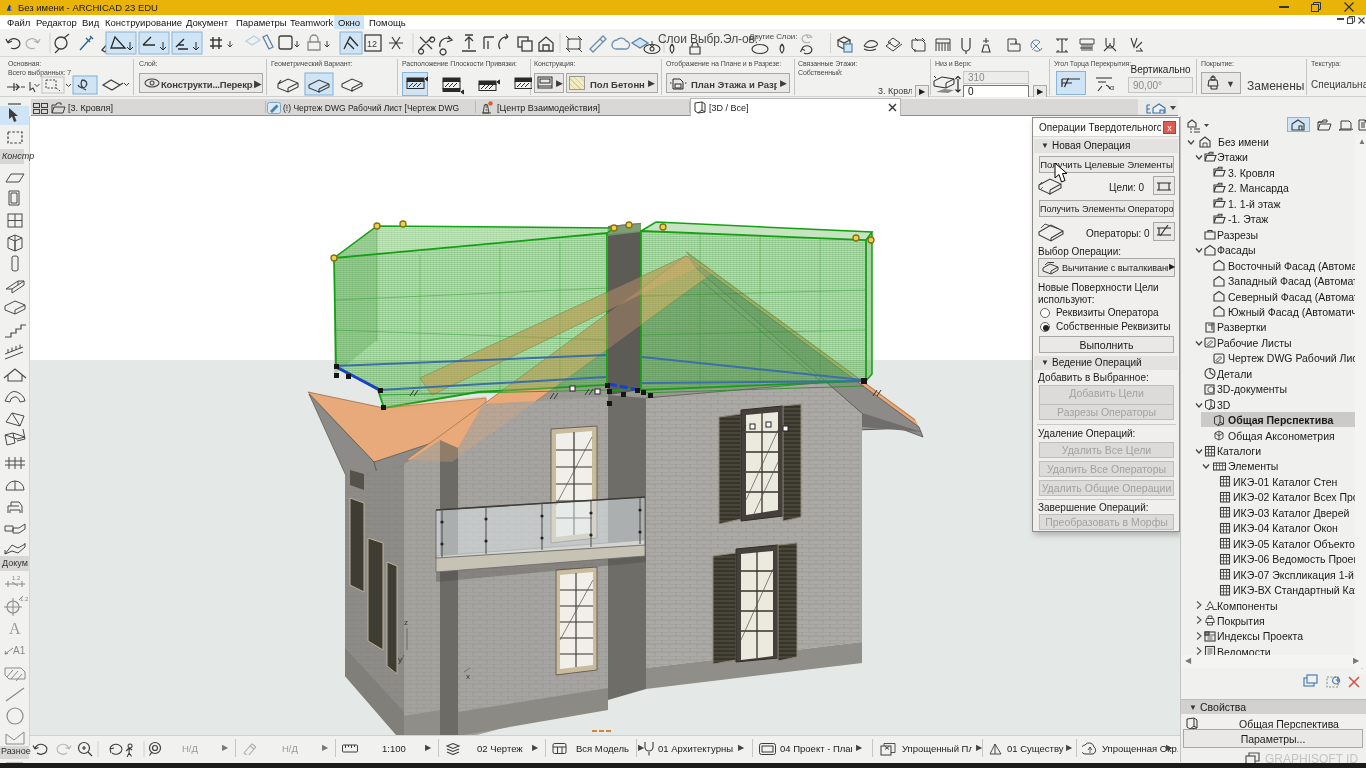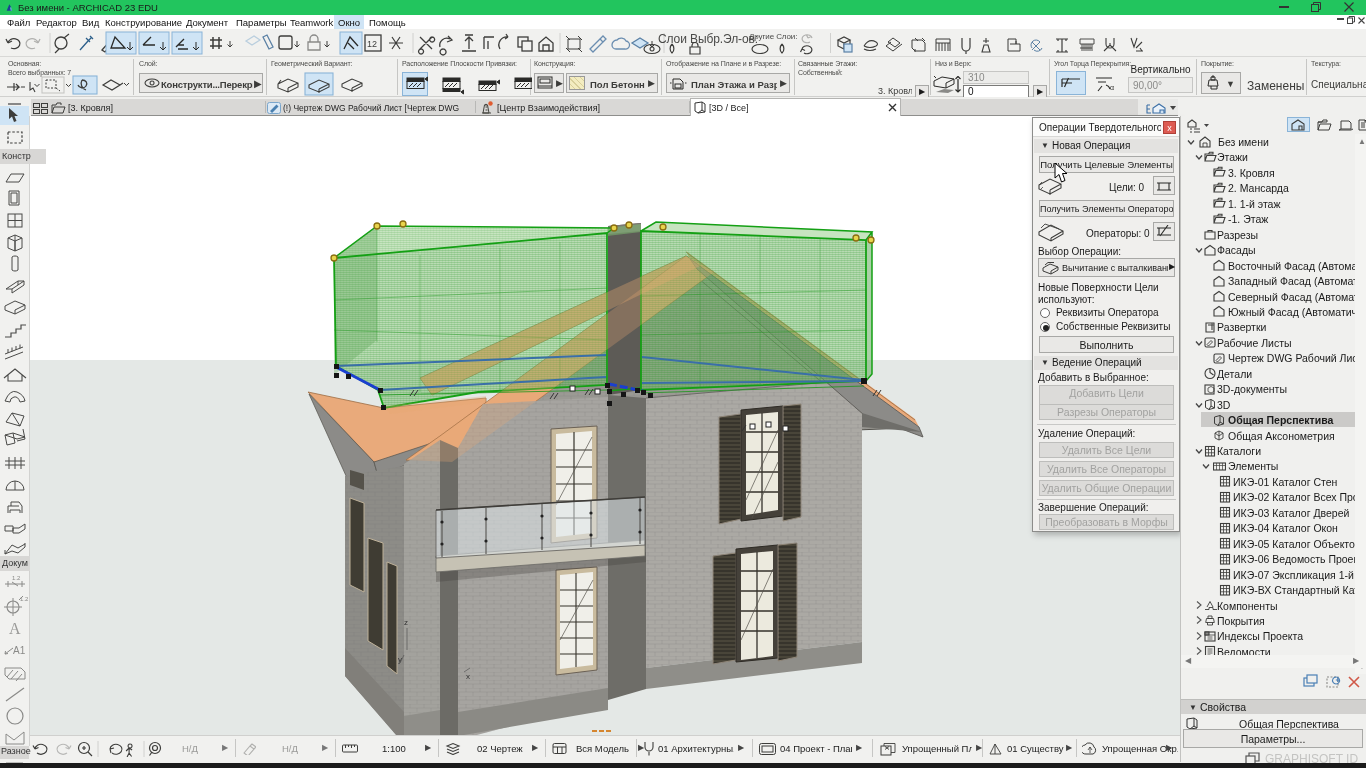--- a/index.html
+++ b/index.html
@@ -6,21 +6,21 @@
 #root{position:absolute;left:0;top:0;width:1366px;height:768px;}
 .abs{position:absolute;}
 .cap{font-size:7px;color:#4a4a48;letter-spacing:-0.1px;white-space:nowrap;}
 .sep{position:absolute;width:1px;background:#c6c6c4;}
 .btn{position:absolute;background:#e9e8e6;border:1px solid #a8a8a6;font-size:10px;color:#1a1a1a;text-align:center;white-space:nowrap;overflow:hidden;}
 .ib{position:absolute;font-size:13px;color:#3c3c3a;}
 </style></head>
 <body>
 <div id="root">
 
-<div class="abs" style="left:0;top:0;width:1366px;height:15px;background:#22c55e;">
+<div class="abs" style="left:0;top:0;width:1366px;height:15px;background:#eab308;">
   <svg class="abs" style="left:6px;top:3px" width="8" height="9" viewBox="0 0 12 12">
         <polygon points="1,11 5,1 8,6 6,6 9,11" fill="#1c3f94"></polygon>
         <polygon points="6,6 8,6 9,11 7,11" fill="#6fa8dc"></polygon>
       </svg>
   <div class="abs" style="left:18px;top:2px;font-size:9.5px;color:#1a1a1a;">Без имени - ARCHICAD 23 EDU</div>
   <div class="abs" style="left:1279px;top:6px;width:10px;height:2px;background:#333;"></div>
   <svg class="abs" style="left:1311px;top:2px" width="10" height="10" viewBox="0 0 10 10">
         <rect x="0.5" y="2.5" width="7" height="7" fill="none" stroke="#333"></rect>
         <path d="M2.5 2.5 V0.5 H9.5 V7.5 H7.5" fill="none" stroke="#333"></path>
       </svg>
@@ -544,21 +544,21 @@
 
 <div id="toolbox" class="abs" style="left:0;top:116px;width:30px;height:646px;background:#f1f1ef;border-right:1px solid #d2d2d0;">
   <div class="abs" style="left:8px;top:-13px;width:13px;height:2px;background:#888;"></div>
   <div class="abs" style="left:0;top:-10px;width:29px;height:19px;background:#cfe4f5;"></div>
   <svg class="abs" style="left:8px;top:-8px" width="13" height="15" viewBox="0 0 13 15">
         <path d="M1 0 L1 11 L4 8.5 L6 14 L8.5 13 L6.5 8 L10 8 z" fill="#3d3d3b"></path>
       </svg>
   <svg class="abs" style="left:7px;top:15px" width="16" height="13" viewBox="0 0 16 13" fill="none" stroke="#3d3d3b" stroke-width="1.2" stroke-dasharray="2.5 1.8">
         <rect x="1" y="1" width="14" height="11"></rect>
       </svg>
-  <div class="abs" style="left:0;top:33px;width:46px;height:15px;background:#d8d7d5;font-size:9px;color:#333;padding:2px 0 0 2px;">Констр</div>
+  <div class="abs" style="left:0;top:33px;width:24px;height:15px;background:#d8d7d5;font-size:9px;color:#333;padding:2px 0 0 2px;font-style:italic;">Констр</div>
   <svg class="abs" style="left:0;top:50px" width="30" height="400" viewBox="0 0 30 400" fill="none" stroke="#4a4a48" stroke-width="1">
     <path d="M6 16 l5 -8 h13 l-5 8 z"></path>
     <g transform="translate(0,22)">
           <path d="M9 3 h10 v14 h-10 z m2 2 v10 h6 V5 z" stroke-width="1"></path>
         </g>
     <g transform="translate(0,44)">
           <rect x="8" y="4" width="14" height="13"></rect>
           <path d="M8 10.5 h14 M15 4 v13" stroke-width="1"></path>
         </g>
     <g transform="translate(0,66)">

